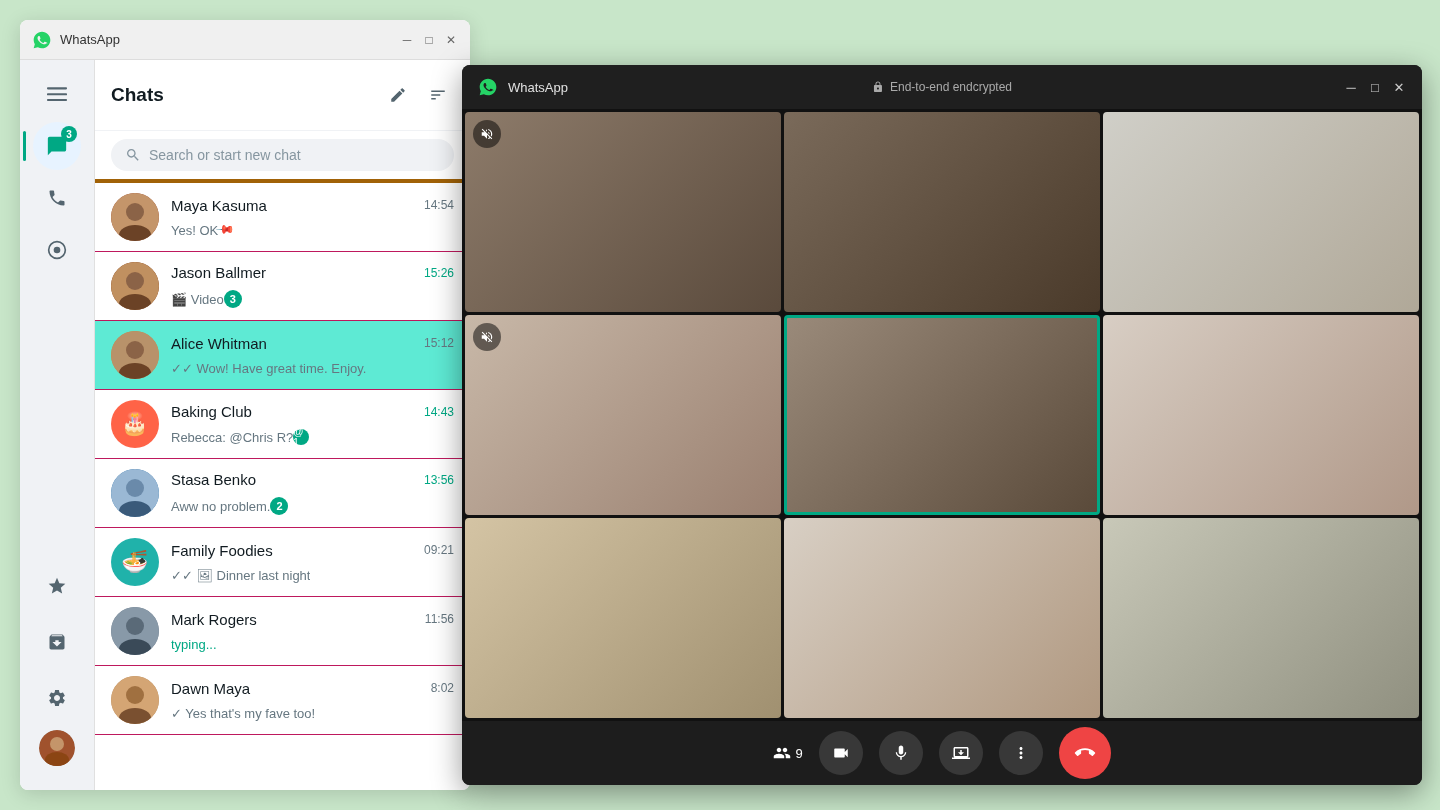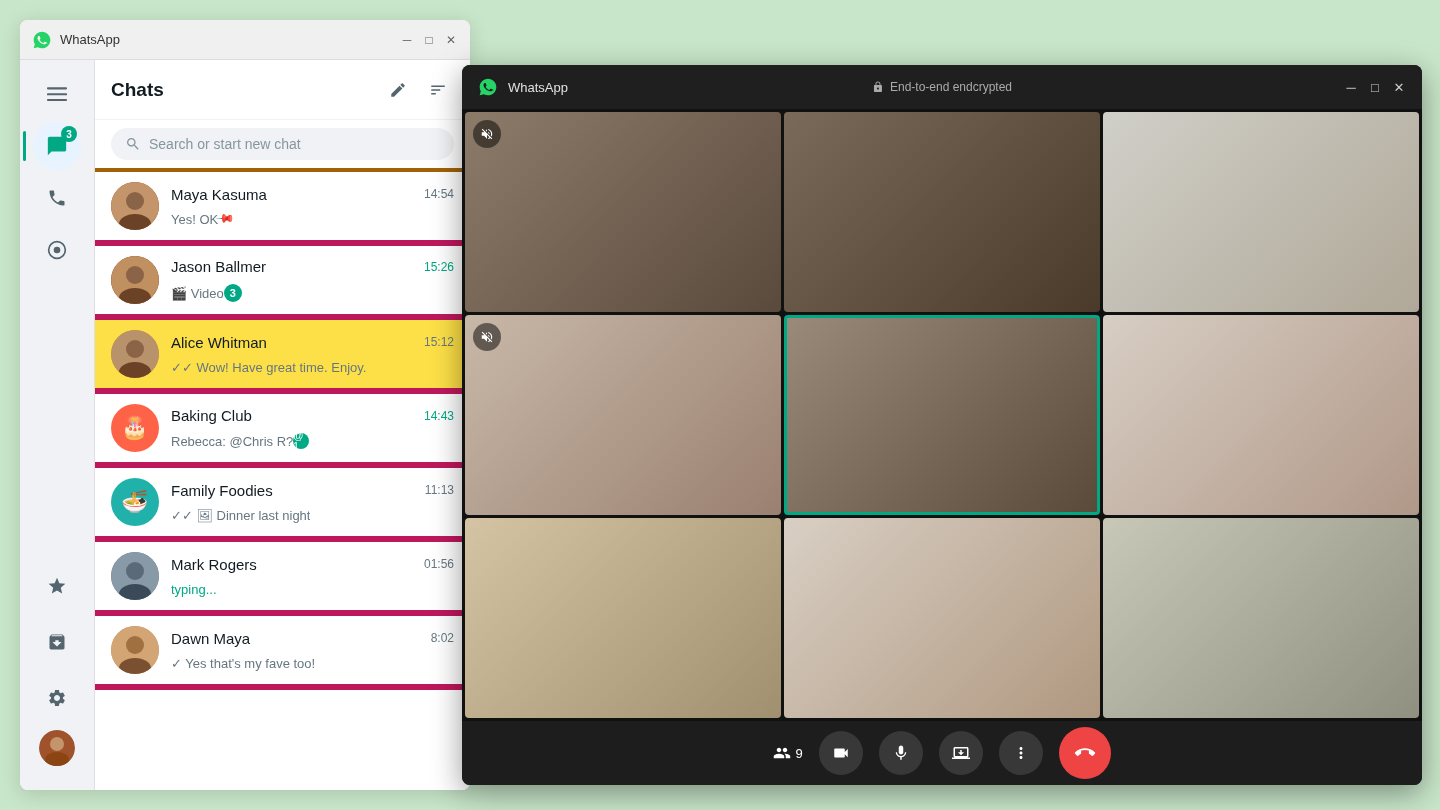--- a/index.html
+++ b/index.html
@@ -148,21 +148,21 @@
     .chat-panel {
       position: absolute;
       left: 75px;
       top: 40px;
       right: 0;
       bottom: 0;
       background: #fff;
     }
 
     .chat-header {
-      height: 60px;
+      height: 71px;
       padding: 0 16px;
       display: flex;
       align-items: center;
       justify-content: space-between;
       border-bottom: 1px solid #f0f2f5;
     }
 
     .chat-title {
       font-size: 19px;
       font-weight: 600;
@@ -218,23 +218,23 @@
       overflow-y: auto;
       height: calc(100% - 120px);
     }
 
     .chat-item {
       display: flex;
       align-items: center;
       padding: 10px 16px;
       gap: 12px;
       cursor: pointer;
-      border-bottom: 6px solid #be185d;
-    }
-    .chat-item.active { background: #fde047; }
+      border-bottom: 1px solid #be185d;
+    }
+    .chat-item.active { background: #5eead4; }
 
     .avatar {
       width: 48px;
       height: 48px;
       border-radius: 50%;
       background: #ddd;
       overflow: hidden;
       flex-shrink: 0;
       display: flex;
       align-items: center;
@@ -628,46 +628,65 @@
             <span class="chat-name">Baking Club</span>
             <span class="chat-time unread">14:43</span>
           </div>
           <div class="chat-preview-row">
             <span class="chat-preview">Rebecca: @Chris R?</span>
             <span class="mention-badge">@ 1</span>
           </div>
         </div>
       </div>
 
+      <div class="chat-item">
+        <div class="avatar" style="background:#4682b4;">
+          <svg viewBox="0 0 48 48" width="48" height="48">
+              <circle cx="24" cy="24" r="24" fill="#9ab8d4"></circle>
+              <circle cx="24" cy="19" r="9" fill="#6a8aaa"></circle>
+              <ellipse cx="24" cy="42" rx="16" ry="10" fill="#3a5a7a"></ellipse>
+            </svg>
+        </div>
+        <div class="chat-info">
+          <div class="chat-name-row">
+            <span class="chat-name">Stasa Benko</span>
+            <span class="chat-time unread">13:56</span>
+          </div>
+          <div class="chat-preview-row">
+            <span class="chat-preview">Aww no problem.</span>
+            <span class="unread-badge">2</span>
+          </div>
+        </div>
+      </div>
 
       <div class="chat-item">
         <div class="avatar" style="background:#20b2aa; font-size:22px;">🍜</div>
         <div class="chat-info">
           <div class="chat-name-row">
             <span class="chat-name">Family Foodies</span>
-            <span class="chat-time">11:13</span>
+            <span class="chat-time">09:21</span>
           </div>
           <div class="chat-preview-row">
             <span class="chat-preview">✓✓ 🖼 Dinner last night</span>
           </div>
         </div>
       </div>
 
       <div class="chat-item">
         <div class="avatar" style="background:#708090;">
           <svg viewBox="0 0 48 48" width="48" height="48">
               <circle cx="24" cy="24" r="24" fill="#8899a8"></circle>
               <circle cx="24" cy="19" r="9" fill="#5a6a78"></circle>
               <ellipse cx="24" cy="42" rx="16" ry="10" fill="#3a4a58"></ellipse>
             </svg>
         </div>
         <div class="chat-info">
           <div class="chat-name-row">
             <span class="chat-name">Mark Rogers</span>
-            <span class="chat-time">01:56</span>
+            <span class="chat-time">11:56</span>
           </div>
           <div class="chat-preview-row">
             <span class="chat-preview typing">typing...</span>
           </div>
         </div>
       </div>
 
       <div class="chat-item">
         <div class="avatar" style="background:#bc8f5f;">
           <svg viewBox="0 0 48 48" width="48" height="48">

